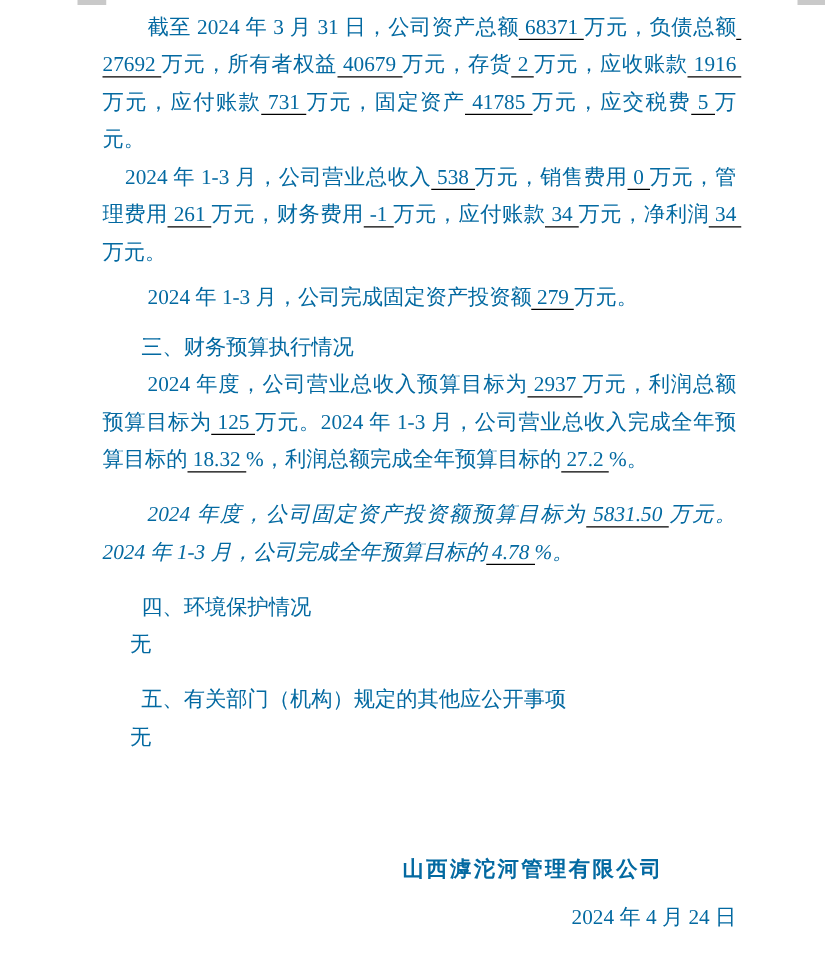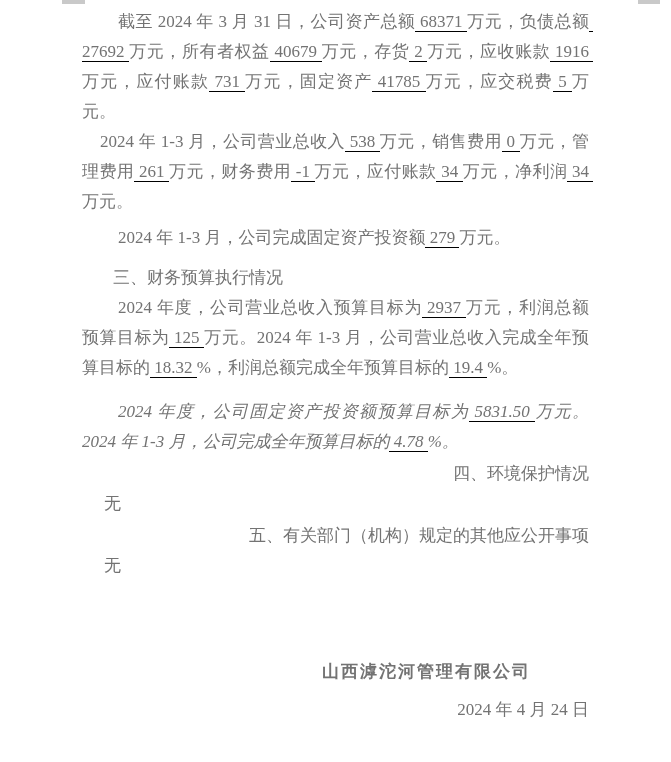--- a/index.html
+++ b/index.html
@@ -1,20 +1,20 @@
 <!DOCTYPE html>
 <html><head>
 <meta charset="utf-8">
 <style>
   html,body{margin:0;padding:0;background:#ffffff;}
   .page{
     position:relative;
     width:671px;height:762px;
     background:#ffffff;
-    color:#737373;
+    color:#0369a1;
     font-family:"Liberation Serif", serif;
     overflow:hidden;
   }
   .artifact{
     position:absolute;top:0;height:4px;background:#c9c9c9;
   }
   .artifact.left{left:62px;width:23px;}
   .artifact.right{left:638px;width:22px;}
   .doc{
     position:absolute;left:82px;top:7px;width:507px;
@@ -27,21 +27,21 @@
   .heading{
     font-family:"Liberation Sans", sans-serif;
     font-weight:normal;
     text-align:left;
     text-indent:31px;
   }
   .none-line{text-align:left;text-indent:22px;}
   .mt6{margin-top:6px;}
   .mt10{margin-top:10px;}
   .mt14{margin-top:14px;font-style:italic;}
-  .mt2{margin-top:2px;text-align:right;}
+  .mt2{margin-top:14px;}
   .u{border-bottom:1px solid #000000;}
   .sig-company{
     margin-top:76px;
     text-align:left;
     padding-left:240px;
     letter-spacing:2px;
     white-space:pre-wrap;
     font-weight:bold;
   }
   .sig-date{
@@ -57,21 +57,21 @@
 <div class="page">
 
   <div class="artifact left"></div>
   <div class="artifact right"></div>
 
   <div class="doc">
     <div class="p"><span>截至 2024 年 3 月 31 日，公司资产总额</span><span class="u"> 68371 </span><span>万元，负债总额</span><span class="u"> 27692 </span><span>万元，所有者权益</span><span class="u"> 40679 </span><span>万元，存货</span><span class="u"> 2 </span><span>万元，应收账款</span><span class="u"> 1916 </span><span>万元，应付账款</span><span class="u"> 731 </span><span>万元，固定资产</span><span class="u"> 41785 </span><span>万元，应交税费</span><span class="u"> 5 </span><span>万元。</span></div>
     <div class="p small-indent"><span>2024 年 1-3 月，公司营业总收入</span><span class="u"> 538 </span><span>万元，销售费用</span><span class="u"> 0 </span><span>万元，管理费用</span><span class="u"> 261 </span><span>万元，财务费用</span><span class="u"> -1 </span><span>万元，应付账款</span><span class="u"> 34 </span><span>万元，净利润</span><span class="u"> 34 </span><span>万元。</span></div>
     <div class="p mt6"><span>2024 年 1-3 月，公司完成固定资产投资额</span><span class="u"> 279 </span><span>万元。</span></div>
     <div class="heading mt10">三、财务预算执行情况</div>
-    <div class="p"><span>2024 年度，公司营业总收入预算目标为</span><span class="u"> 2937 </span><span>万元，利润总额预算目标为</span><span class="u"> 125 </span><span>万元。2024 年 1-3 月，公司营业总收入完成全年预算目标的</span><span class="u"> 18.32 </span><span>%，利润总额完成全年预算目标的</span><span class="u"> 19.4 </span><span>%。</span></div>
+    <div class="p"><span>2024 年度，公司营业总收入预算目标为</span><span class="u"> 2937 </span><span>万元，利润总额预算目标为</span><span class="u"> 125 </span><span>万元。2024 年 1-3 月，公司营业总收入完成全年预算目标的</span><span class="u"> 18.32 </span><span>%，利润总额完成全年预算目标的</span><span class="u"> 27.2 </span><span>%。</span></div>
     <div class="p mt14"><span>2024 年度，公司固定资产投资额预算目标为</span><span class="u"> 5831.50 </span><span>万元。2024 年 1-3 月，公司完成全年预算目标的</span><span class="u"> 4.78 </span><span>%。</span></div>
     <div class="heading mt2">四、环境保护情况</div>
     <div class="none-line">无</div>
     <div class="heading mt2">五、有关部门（机构）规定的其他应公开事项</div>
     <div class="none-line">无</div>
     <div class="sig-company">山西滹沱河管理有限公司</div>
     <div class="sig-date">2024 年 4 月 24 日</div>
   </div>
 
 </div>

